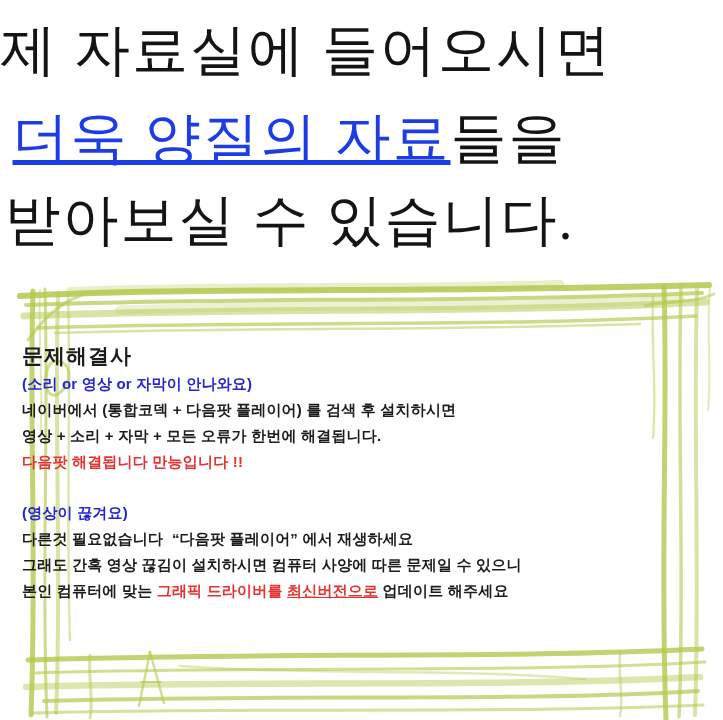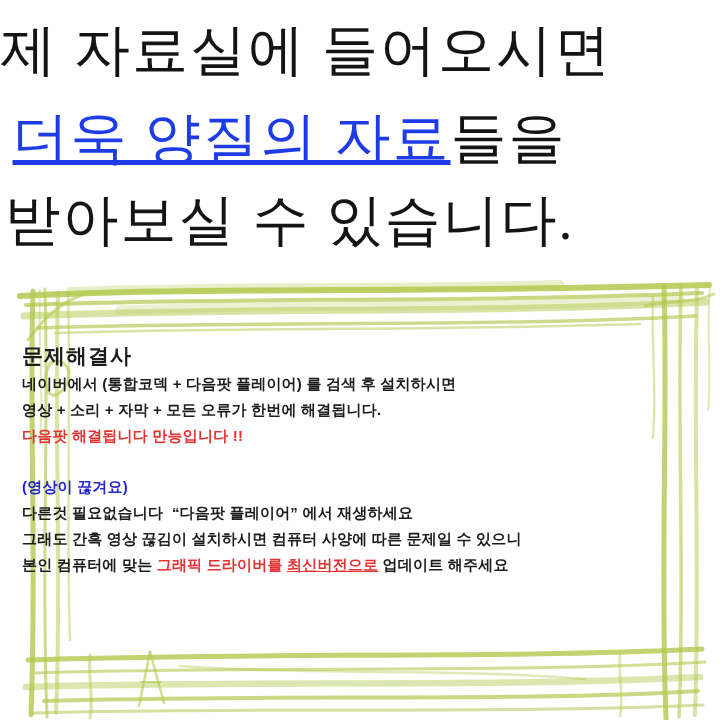--- a/index.html
+++ b/index.html
@@ -99,20 +99,21 @@
     <path d="M150,652 L139,706" stroke-width="2.5" opacity="0.6"></path>
     <path d="M150,652 L164,703" stroke-width="2.5" opacity="0.6"></path>
     <path d="M141,682 L161,682" stroke-width="2" opacity="0.6"></path>
     <path d="M90,655 C88,680 94,700 90,718" stroke-width="3" opacity="0.5"></path>
     <path d="M620,652 C618,678 624,700 620,716" stroke-width="2.5" opacity="0.45"></path>
   </svg>
 
   <div class="box-content">
     <h1 class="box-title">문제해결사</h1>
 
+    <div class="line blue">(소리 or 영상 or 자막이 안나와요)</div>
     <div class="line">네이버에서 (통합코덱 + 다음팟 플레이어) 를 검색 후 설치하시면</div>
     <div class="line">영상 + 소리 + 자막 + 모든 오류가 한번에 해결됩니다.</div>
     <div class="line red">다음팟 해결됩니다 만능입니다 !!</div>
 
     <div class="gap"></div>
 
     <div class="line blue">(영상이 끊겨요)</div>
     <div class="line">다른것 필요없습니다  “다음팟 플레이어” 에서 재생하세요</div>
     <div class="line">그래도 간혹 영상 끊김이 설치하시면 컴퓨터 사양에 따른 문제일 수 있으니</div>
     <div class="line"><span>본인 컴퓨터에 맞는 </span><span class="red-seg">그래픽 드라이버를 </span><span class="red-seg u">최신버전으로</span><span> 업데이트 해주세요</span></div>

